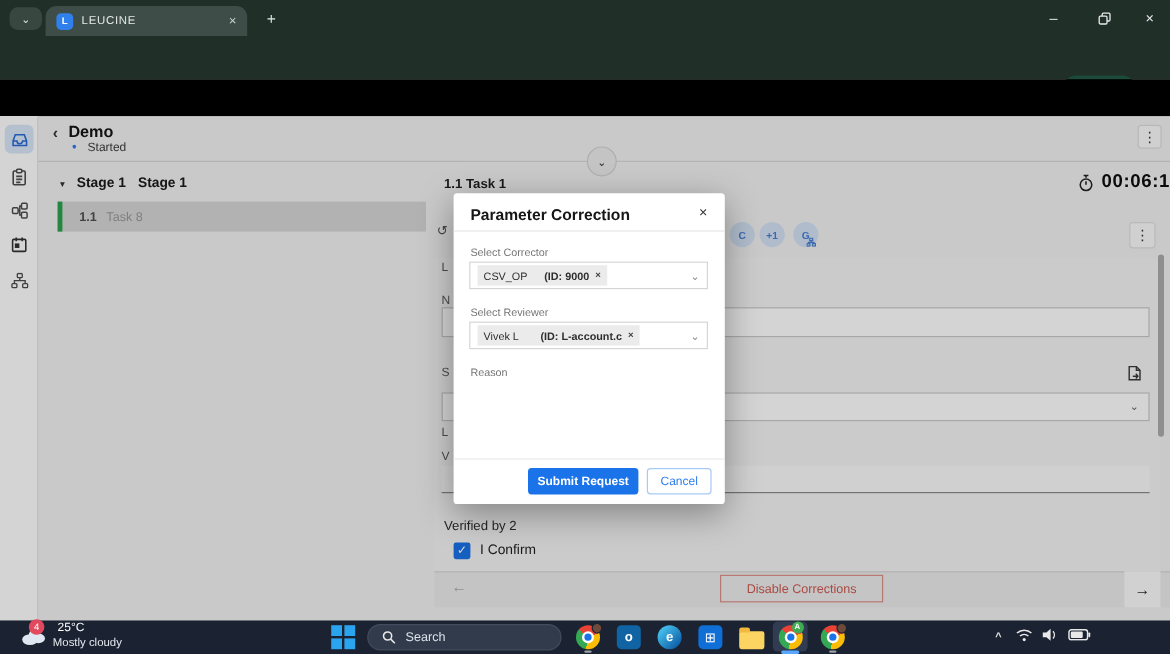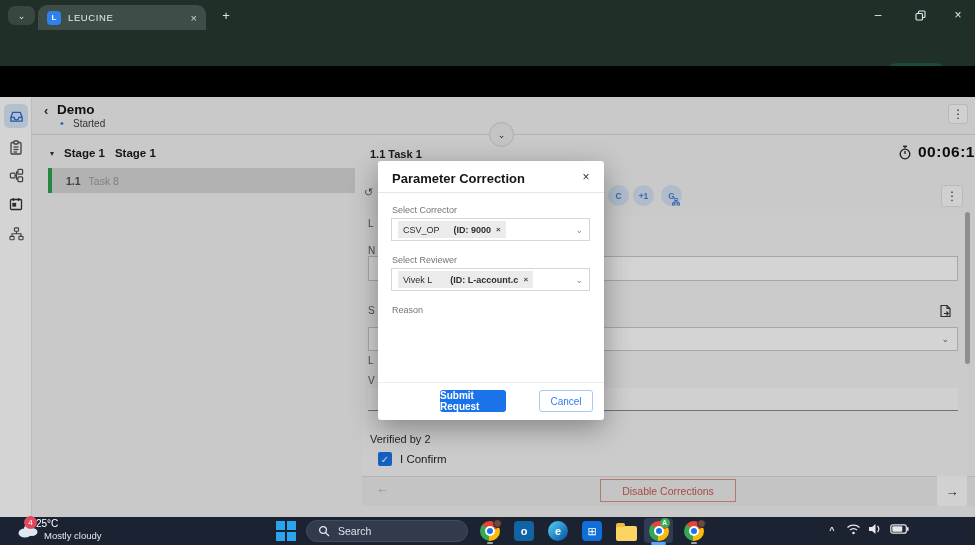--- a/index.html
+++ b/index.html
@@ -108,28 +108,28 @@
   .mdiv1 { left:0; top:31px; width:226px; height:1px; background:#e6e6e6; }
   .mlabel { left:14px; font-size:9px; color:#757575; }
   .msel { left:13px; width:199px; height:23px; border:1px solid #d6d6d6; background:#fff; padding:0 6px; }
   .chip { background:#ebebeb; height:17px; padding:0 5px; font-size:9px; color:#2e2e2e; display:flex; align-items:center; }
   .chipid { margin-left:14px;font-weight:bold; }
   .chipx { margin-left:5px; font-weight:bold; font-size:8px; color:#444; }
   .mchev { margin-left:auto; color:#8a8a8a; font-size:9px; }
   .mtextarea { left:13px; top:156px; width:199px; height:56px; border:1.5px solid #5b9aff; border-radius:2px; background:#fff; padding:7px 8px; font-size:10.5px; color:#1c1c1c; }
   .caret { display:inline-block; width:1px; height:12px; background:#000; vertical-align:middle; margin-left:1px; }
   .mdiv2 { left:0; top:221px; width:226px; height:1px; background:#ececec; }
-  .msubmit { left:62px; top:229px; width:66px; height:22px; background:#1a73e8; color:#fff; border-radius:3px; font-size:10px; font-weight:bold; }
+  .msubmit { left:62px; top:229px; width:92px; height:22px; background:#1a73e8; color:#fff; border-radius:3px; font-size:10px; font-weight:bold; }
   .mcancel { left:161px; top:229px; width:54px; height:22px; background:#fff; border:1px solid #a9c9f5; color:#2f7ded; border-radius:3px; font-size:10px; }
 
   
   .taskbar { left:0; top:517px; width:975px; height:28px; background:#1b2332; }
   .weatherbadge { left:24px; top:516px; width:13px; height:13px; border-radius:50%; background:#e2485e; color:#fff; font-size:8px; z-index:2; }
   .cloud { left:16px; top:524px; }
-  .wtemp { left:36px; top:518px; color:#fff; font-size:10px; }
+  .wtemp { left:48px; top:518px; color:#fff; font-size:10px; }
   .wcond { left:44px; top:530px; color:#e4e8ee; font-size:9.5px; }
   .startbtn { left:276px; top:521px; width:21px; height:21px; display:grid; grid-template-columns:9px 9px; grid-template-rows:9px 9px; gap:1.5px; }
   .startbtn div { background:#2aa4ef; }
   .searchpill { left:306px; top:520px; width:162px; height:22px; background:#323b4b; border:1px solid #424c5e; border-radius:12px; padding:0 11px; gap:8px; }
   .searchtxt { color:#dde2ea; font-size:10.5px; }
   .tbicon { top:520px; width:22px; height:22px; }
   .chromeball { width:20px; height:20px; border-radius:50%; background:conic-gradient(from -50deg,#ea4335 0 33.3%,#fbbc05 0 66.6%,#34a853 0 100%); position:relative; }
   .chromeball::before { content:""; position:absolute; left:5px; top:5px; width:10px; height:10px; border-radius:50%; background:#fff; }
   .chromeball::after { content:""; position:absolute; left:7px; top:7px; width:6px; height:6px; border-radius:50%; background:#1a73e8; }
   .profbadge { position:absolute; right:-2px; top:-2px; width:9px; height:9px; border-radius:50%; background:#6d4a3a; border:1px solid #1b2332; z-index:2; }

